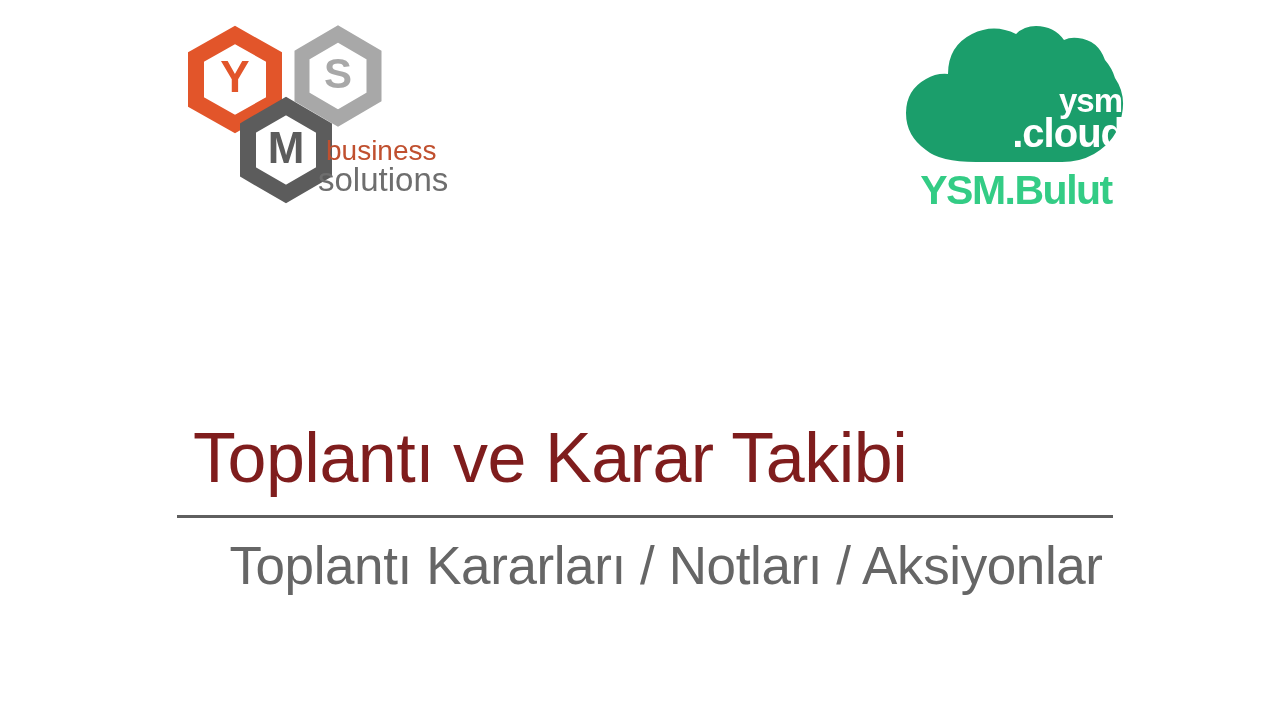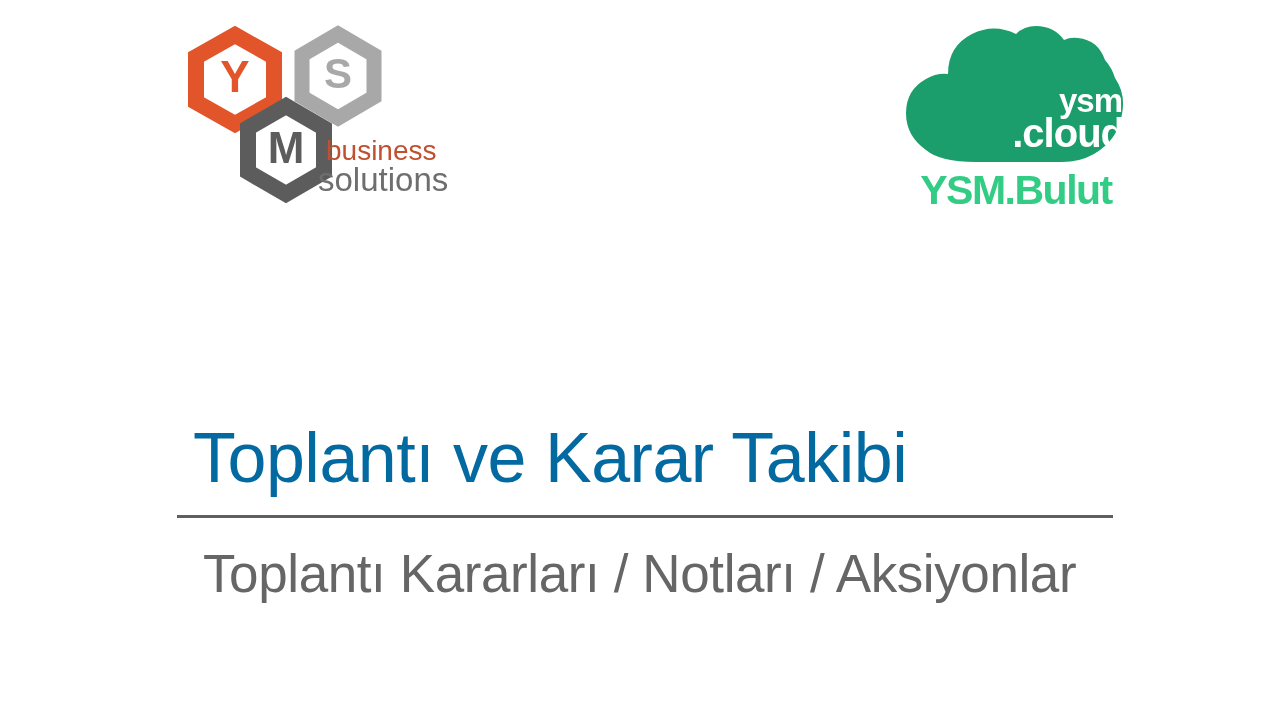--- a/index.html
+++ b/index.html
@@ -58,39 +58,40 @@
     width: 960px;
   }
   .slide-title {
     margin: 0;
     padding: 0 0 0 16px;
     font-family: "Liberation Sans", sans-serif;
     font-size: 70px;
     font-weight: 400;
     line-height: 86px;
     letter-spacing: -0.5px;
-    color: #0369a1;
+    color: #7f1d1d;
     white-space: nowrap;
   }
   .title-rule {
     margin-top: 14px;
     width: 936px;
     height: 3px;
     background: #5F5F5F;
   }
   .slide-subtitle {
-    margin: 8px;
+    margin: 0;
     padding: 16px 0 0 18px;
     font-family: "Liberation Sans", sans-serif;
     font-size: 53px;
     font-weight: 400;
     line-height: 64px;
     letter-spacing: -0.4px;
     color: #666666;
     white-space: nowrap;
+    text-align: center;
   }
 </style>
 </head>
 <body>
 
 <div class="slide">
 
   <div class="ysm-logo">
     <svg viewBox="0 0 262 182" xmlns="http://www.w3.org/2000/svg">
 

